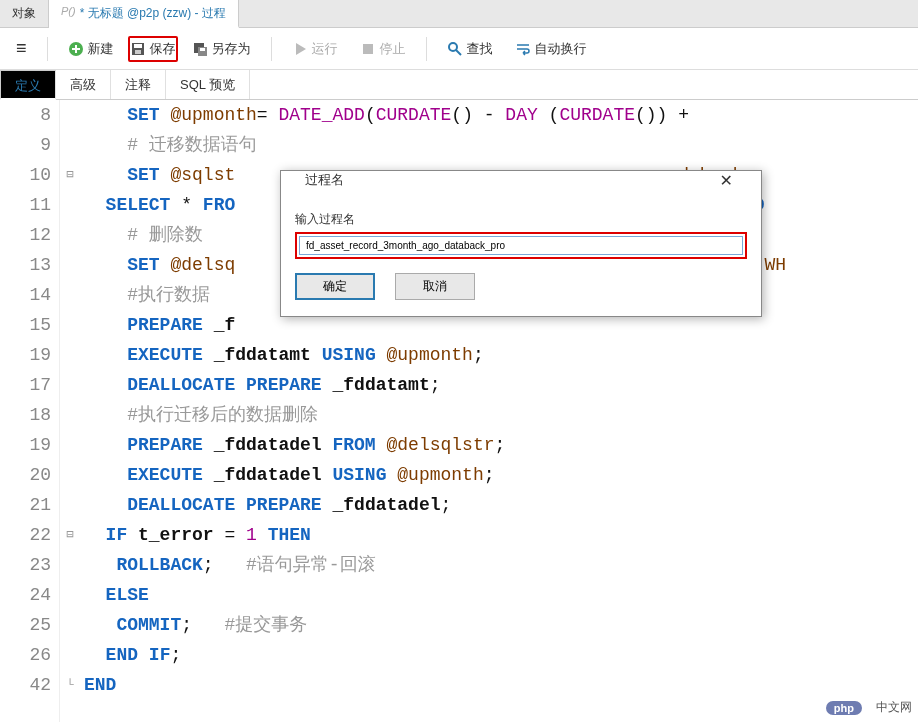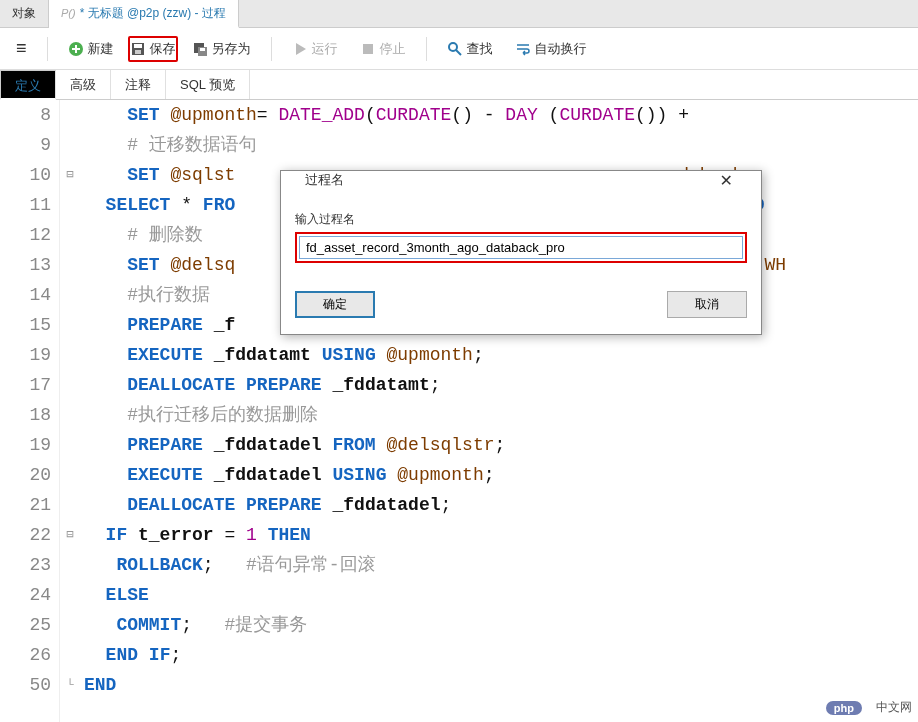--- a/index.html
+++ b/index.html
@@ -18,21 +18,21 @@
 .tab-bar {
   height: 28px;
   background: #e8e8e8;
   border-bottom: 1px solid #ccc;
   display: flex;
   align-items: stretch;
 }
 .tab {
   padding: 5px 12px;
   display: flex;
-  align-items: center;
+  align-items: flex-start;
   gap: 4px;
   font-size: 12px;
   border-right: 1px solid #ccc;
   color: #333;
 }
 .tab.active {
   background: #fff;
   color: #2a7ab0;
   border-bottom: 2px solid #fff;
   margin-bottom: -1px;
@@ -150,29 +150,29 @@
   padding: 0 24px;
   font-size: 13px;
 }
 .dlg-close { font-size: 16px; cursor: pointer; padding: 0 4px; }
 .dlg-body { padding: 10px 14px 16px; }
 .dlg-label { font-size: 12px; margin-bottom: 4px; }
 .dlg-input-wrap.highlight-red { padding: 2px; }
 .dlg-input {
   width: 100%;
   padding: 3px 6px;
-  font-size: 13px;
+  font-size: 10px;
   border: 1px solid #7aa8d8;
   outline: none;
 }
 .dlg-buttons {
   display: flex;
-  justify-content: space-between;
+  justify-content: flex-start;
   gap: 20px;
-  margin-top: 28px;
+  margin-top: 14px;
 }
 .dlg-btn {
   min-width: 80px;
   padding: 3px 16px;
   font-size: 12px;
   background: #e8e8e8;
   border: 1px solid #aaa;
   cursor: pointer;
 }
 .dlg-btn.primary { border: 2px solid #2a7ab0; }
@@ -295,21 +295,21 @@
       <div class="code-line">17</div>
       <div class="code-line">18</div>
       <div class="code-line">19</div>
       <div class="code-line">20</div>
       <div class="code-line">21</div>
       <div class="code-line">22</div>
       <div class="code-line">23</div>
       <div class="code-line">24</div>
       <div class="code-line">25</div>
       <div class="code-line">26</div>
-      <div class="code-line">50</div>
+      <div class="code-line">42</div>
     </div>
   <div class="fold-col" id="fold">
       <div class="code-line"></div>
       <div class="code-line"></div>
       <div class="code-line">⊟</div>
       <div class="code-line"></div>
       <div class="code-line"></div>
       <div class="code-line"></div>
       <div class="code-line"></div>
       <div class="code-line"></div>

